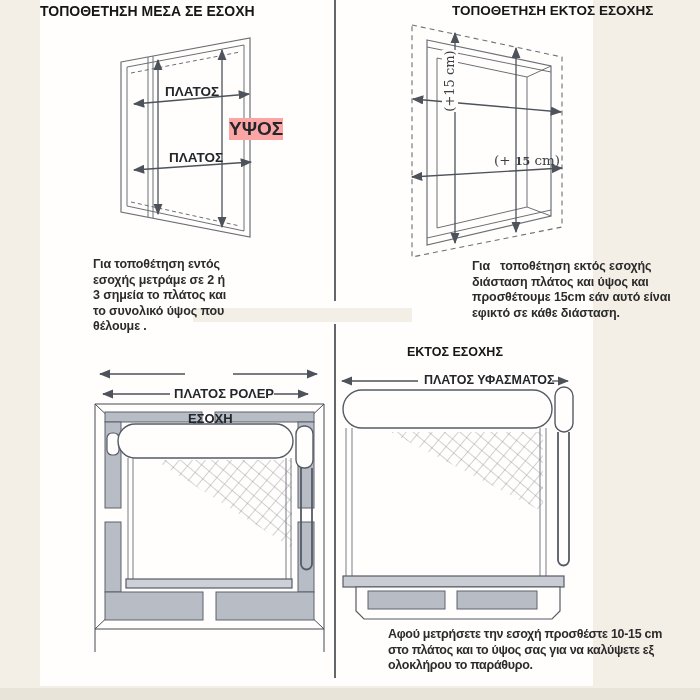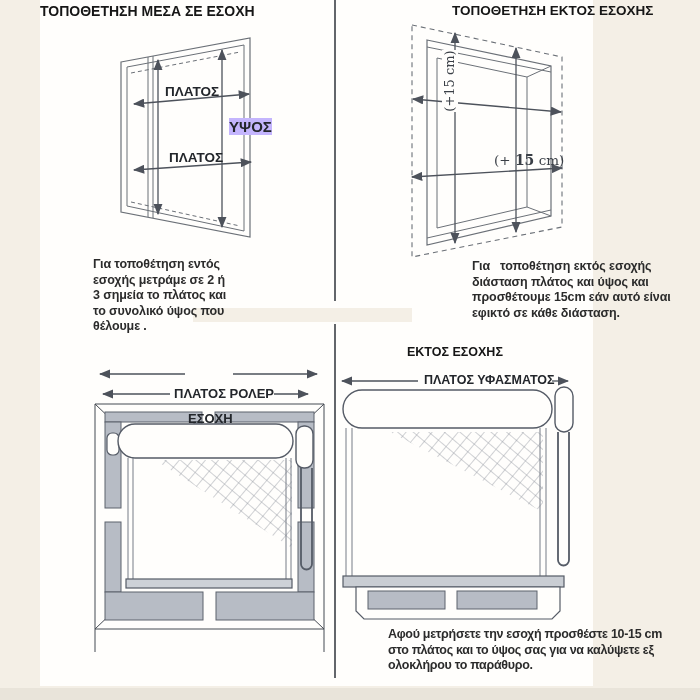--- a/index.html
+++ b/index.html
@@ -42,21 +42,21 @@
     <g stroke="#4d525b" stroke-width="1.3" fill="none">
       <line x1="24" y1="76" x2="139" y2="66" marker-start="url(#ahA)" marker-end="url(#ahA)"></line>
       <line x1="24" y1="142" x2="141" y2="134" marker-start="url(#ahA)" marker-end="url(#ahA)"></line>
       <line x1="48" y1="32" x2="48" y2="186" marker-start="url(#ahA)" marker-end="url(#ahA)"></line>
       <line x1="112" y1="22" x2="112" y2="199" marker-start="url(#ahA)" marker-end="url(#ahA)"></line>
     </g>
   </svg>
 
   <div class="abs dlabel" style="left:165px;top:84px;font-size:13.5px;">ΠΛΑΤΟΣ</div>
   <div class="abs dlabel" style="left:169px;top:150px;font-size:13.5px;">ΠΛΑΤΟΣ</div>
-  <div class="abs dlabel" style="left:229px;top:118px;font-size:15px;background:#c4b5fd;">ΥΨΟΣ</div>
+  <div class="abs dlabel" style="left:229px;top:118px;font-size:19px;background:#fca5a5;">ΥΨΟΣ</div>
 
   <div class="abs" style="left:57px;top:257px;">
     <div class="cap">Για τοποθέτηση εντός</div>
     <div class="cap">εσοχής μετράμε σε 2 ή</div>
     <div class="cap">3 σημεία το πλάτος και</div>
     <div class="cap">το συνολικό ύψος που</div>
     <div class="cap">θέλουμε .</div>
   </div>
 
   <div class="abs title" style="left:452px;top:3px;font-size:13.5px;">ΤΟΠΟΘΕΤΗΣΗ ΕΚΤΟΣ ΕΣΟΧΗΣ</div>
@@ -78,21 +78,21 @@
       <line x1="50" y1="13" x2="50" y2="223" marker-start="url(#ahB)" marker-end="url(#ahB)"></line>
       <line x1="111" y1="28" x2="111" y2="212" marker-start="url(#ahB)" marker-end="url(#ahB)"></line>
       <line x1="8" y1="79" x2="156" y2="92" marker-start="url(#ahB)" marker-end="url(#ahB)"></line>
       <line x1="7" y1="157" x2="157" y2="148" marker-start="url(#ahB)" marker-end="url(#ahB)"></line>
     </g>
   </svg>
 
   <div class="abs serifl" style="left:419px;top:73px;width:62px;height:16px;font-size:13px;text-align:center;
        background:#fffefc;transform:rotate(-90deg);">(+15 cm)</div>
 
-  <div class="abs serifl" style="left:494px;top:152px;font-size:13.5px;"><span>(+ </span><span style="font-weight:bold;font-size:14px;">15</span><span> cm)</span></div>
+  <div class="abs serifl" style="left:494px;top:152px;font-size:13.5px;"><span>(+ </span><span style="font-weight:bold;font-size:11px;">15</span><span> cm)</span></div>
 
   <div class="abs" style="left:436px;top:259px;">
     <div class="cap">Για   τοποθέτηση εκτός εσοχής</div>
     <div class="cap">διάσταση πλάτος και ύψος και</div>
     <div class="cap">προσθέτουμε 15cm εάν αυτό είναι</div>
     <div class="cap">εφικτό σε κάθε διάσταση.</div>
   </div>
 
   <svg class="abs" style="left:93px;top:360px;" width="240" height="295" viewBox="0 0 240 295">
     <defs>

